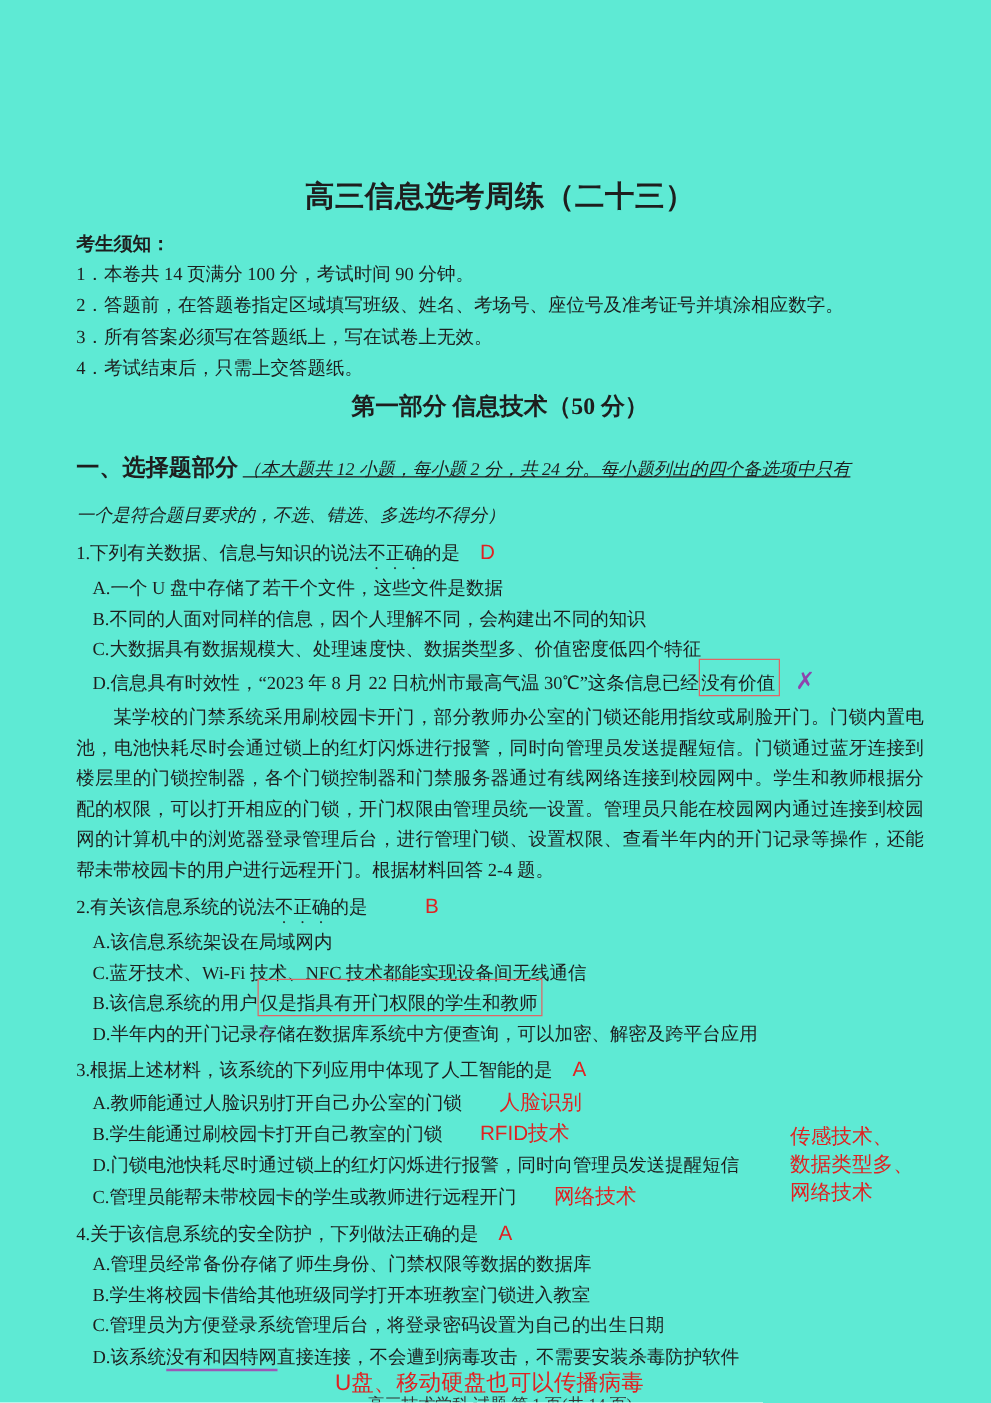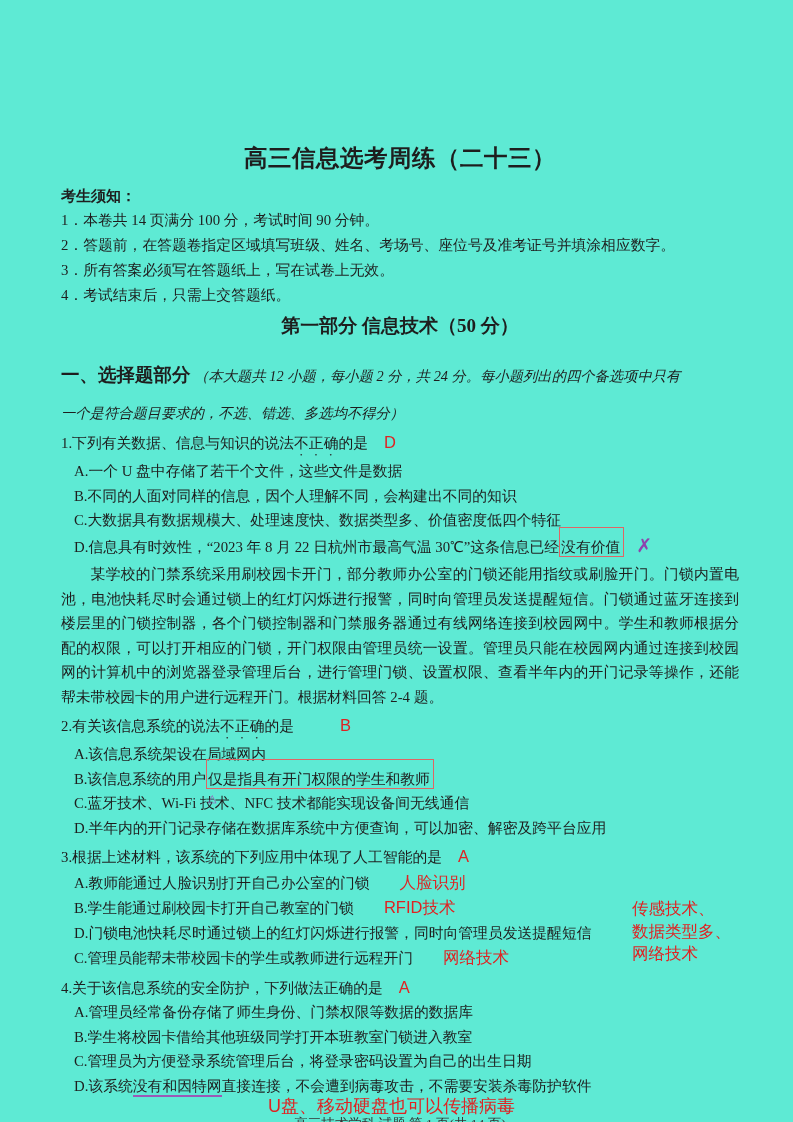--- a/index.html
+++ b/index.html
@@ -7,21 +7,21 @@
         font-family:"Liberation Serif",serif;color:#1e1e1e;overflow:hidden;}
   .content{position:absolute;left:61px;top:0;width:678px;font-size:14.8px;line-height:24.5px;}
 
   .title{margin:142px 0 0;text-align:center;font-size:23.5px;font-weight:700;line-height:33px;letter-spacing:.5px;}
   .notice-h{margin-top:9px;font-size:15px;font-weight:700;line-height:24px;}
   .notice-item{line-height:25px;}
   .part1{margin-top:3px;text-align:center;font-size:19px;font-weight:700;line-height:30px;}
 
   .sec-line{margin-top:21px;line-height:27px;}
   .sec-bold{font-size:18.5px;font-weight:700;}
-  .sec-note{font-size:14.3px;font-style:italic;}
+  .sec-note{font-size:14.3px;font-style:italic;text-decoration:underline;}
   .sec-note2{margin-top:11px;margin-bottom:2px;font-size:14.3px;font-style:italic;line-height:25px;}
 
   .qstem{margin-top:4px;}
   .opt{padding-left:13px;}
   .passage{margin-top:3px;text-indent:2em;text-align:justify;}
 
   .ans{color:#e02222;font-family:"Liberation Sans",sans-serif;font-size:16.5px;margin-left:16px;}
   .ans-wide{margin-left:46px;}
 
   .emph{-webkit-text-emphasis:filled dot #2a2a2a;text-emphasis:filled dot #2a2a2a;
@@ -71,24 +71,24 @@
     <div class="opt">
       <span>D.信息具有时效性，“2023 年 8 月 22 日杭州市最高气温 30℃”这条信息已经</span><span class="rbox">没有价值</span><span class="xmark">✗</span>
     </div>
 
     <div class="passage">某学校的门禁系统采用刷校园卡开门，部分教师办公室的门锁还能用指纹或刷脸开门。门锁内置电池，电池快耗尽时会通过锁上的红灯闪烁进行报警，同时向管理员发送提醒短信。门锁通过蓝牙连接到楼层里的门锁控制器，各个门锁控制器和门禁服务器通过有线网络连接到校园网中。学生和教师根据分配的权限，可以打开相应的门锁，开门权限由管理员统一设置。管理员只能在校园网内通过连接到校园网的计算机中的浏览器登录管理后台，进行管理门锁、设置权限、查看半年内的开门记录等操作，还能帮未带校园卡的用户进行远程开门。根据材料回答 2-4 题。</div>
 
     <div class="qstem">
       <span>2.有关该信息系统的说法</span><span class="emph">不正确</span><span>的是</span><span class="ans ans-wide">B</span>
     </div>
     <div class="opt">A.该信息系统架设在局域网内</div>
+    <div class="opt">C.蓝牙技术、Wi-Fi 技术、NFC 技术都能实现设备间无线通信</div>
     <div class="opt">
       <span>B.该信息系统的用户</span><span class="rbox"><span class="tri">仅</span><span>是指具有开门权限的学生和教师</span></span>
     </div>
-    <div class="opt">C.蓝牙技术、Wi-Fi 技术、NFC 技术都能实现设备间无线通信</div>
     <div class="opt">D.半年内的开门记录存储在数据库系统中方便查询，可以加密、解密及跨平台应用</div>
 
     <div class="qstem">
       <span>3.根据上述材料，该系统的下列应用中体现了人工智能的是</span><span class="ans">A</span>
     </div>
     <div class="opt">
       <span>A.教师能通过人脸识别打开自己办公室的门锁</span><span class="ann-inline">人脸识别</span>
     </div>
     <div class="opt">
       <span>B.学生能通过刷校园卡打开自己教室的门锁</span><span class="ann-inline">RFID技术</span>

